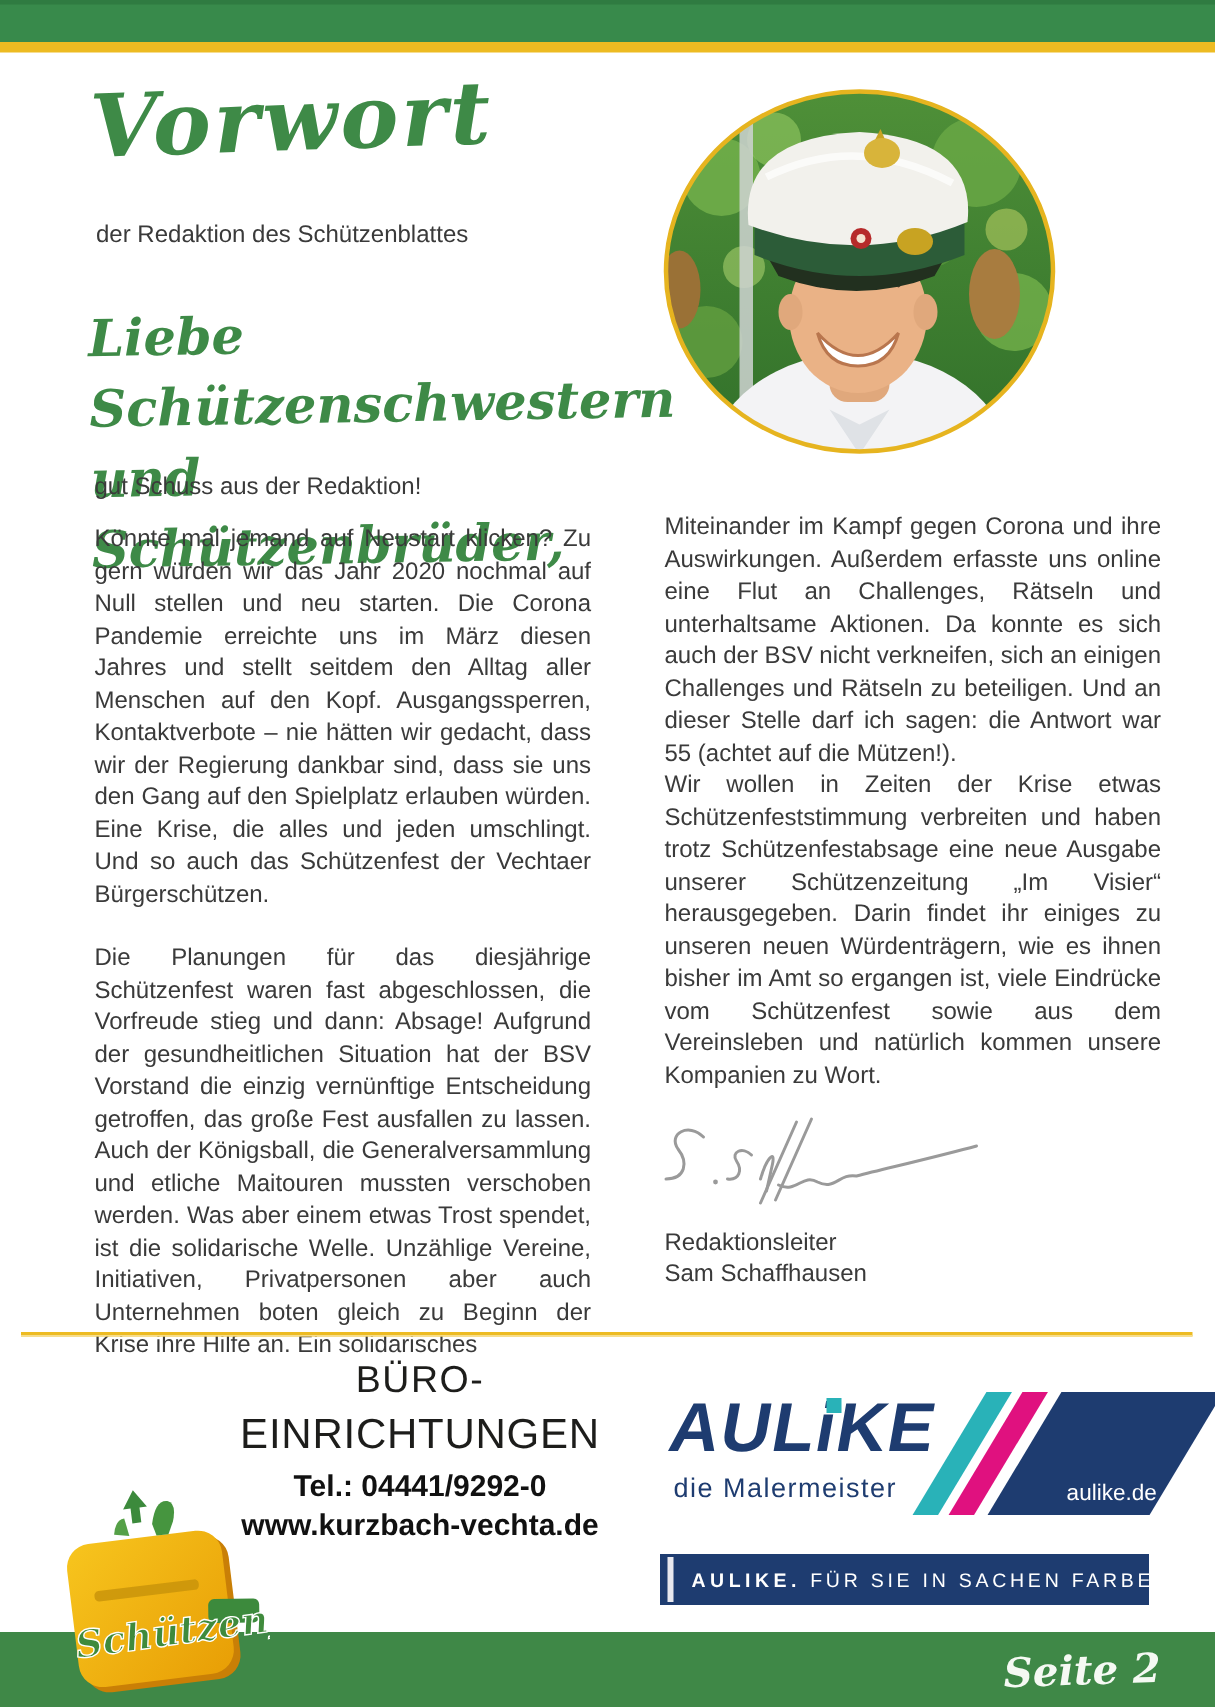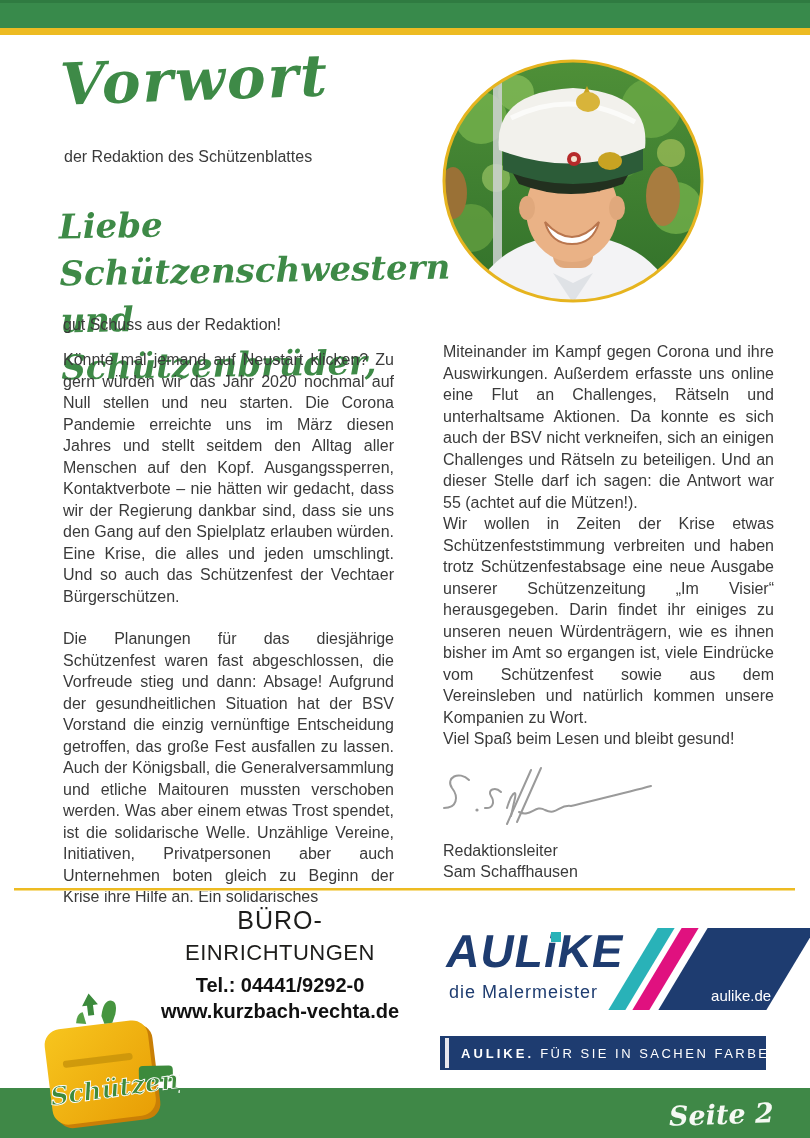--- a/index.html
+++ b/index.html
@@ -39,21 +39,21 @@
 
   
   .portrait{position:absolute;left:441px;top:58px;width:264px;height:246px;}
 
   
   .separator{position:absolute;left:14px;top:888px;width:781px;height:2px;background:#edbb22;border-bottom:1px solid #f6dd8a;}
 
   
   .kurzbach{position:absolute;left:125px;top:906px;width:310px;text-align:center;color:#1d1d1b;}
   .kb-line1{font-size:25px;letter-spacing:1px;}
-  .kb-line2{font-size:22px;letter-spacing:0.5px;margin-top:5px;}
+  .kb-line2{font-size:28px;letter-spacing:0.5px;margin-top:5px;}
   .kb-box{margin:6px auto 0;width:228px;height:46px;background:#1d72c4;position:relative;padding:0 6px;}
   .kb-brand{color:#fff;font-size:33px;letter-spacing:3px;font-weight:bold;line-height:40px;}
   .kb-underline-row{position:absolute;left:8px;right:6px;bottom:4px;display:flex;align-items:flex-end;}
   .kb-rule{flex:1;height:1.5px;background:#fff;margin-bottom:4px;}
   .kb-gmbh{color:#fff;font-size:13px;margin-left:3px;}
   .kb-phone{font-size:20px;font-weight:bold;margin-top:8px;color:#111;}
   .kb-site{font-size:20px;font-weight:bold;margin-top:3px;color:#111;}
 
   
   .aulike{position:absolute;left:447px;top:920px;width:320px;height:95px;}
@@ -163,21 +163,20 @@
   <div class="greeting">gut Schuss aus der Redaktion!</div>
 
   <div class="col col-left">
     <p>Könnte mal jemand auf Neustart klicken? Zu gern würden wir das Jahr 2020 nochmal auf Null stellen und neu starten. Die Corona Pandemie erreichte uns im März diesen Jahres und stellt seitdem den Alltag aller Menschen auf den Kopf. Ausgangssperren, Kontaktverbote – nie hätten wir gedacht, dass wir der Regierung dankbar sind, dass sie uns den Gang auf den Spielplatz erlauben würden. Eine Krise, die alles und jeden umschlingt. Und so auch das Schützenfest der Vechtaer Bürgerschützen.</p>
     <p class="gap">Die Planungen für das diesjährige Schützenfest waren fast abgeschlossen, die Vorfreude stieg und dann: Absage! Aufgrund der gesundheitlichen Situation hat der BSV Vorstand die einzig vernünftige Entscheidung getroffen, das große Fest ausfallen zu lassen. Auch der Königsball, die Generalversammlung und etliche Maitouren mussten verschoben werden. Was aber einem etwas Trost spendet, ist die solidarische Welle. Unzählige Vereine, Initiativen, Privatpersonen aber auch Unternehmen boten gleich zu Beginn der Krise ihre Hilfe an. Ein solidarisches</p>
   </div>
 
   <div class="col col-right">
     <p>Miteinander im Kampf gegen Corona und ihre Auswirkungen. Außerdem erfasste uns online eine Flut an Challenges, Rätseln und unterhaltsame Aktionen. Da konnte es sich auch der BSV nicht verkneifen, sich an einigen Challenges und Rätseln zu beteiligen. Und an dieser Stelle darf ich sagen: die Antwort war 55 (achtet auf die Mützen!).</p>
     <p>Wir wollen in Zeiten der Krise etwas Schützenfeststimmung verbreiten und haben trotz Schützenfestabsage eine neue Ausgabe unserer Schützenzeitung „Im Visier“ herausgegeben. Darin findet ihr einiges zu unseren neuen Würdenträgern, wie es ihnen bisher im Amt so ergangen ist, viele Eindrücke vom Schützenfest sowie aus dem Vereinsleben und natürlich kommen unsere Kompanien zu Wort.</p>
-    <p class="closing">Viel Spaß beim Lesen und bleibt gesund!</p>
     <svg class="signature-svg" width="230" height="62" viewBox="0 0 230 62">
       <g fill="none" stroke="#9a9a9a" stroke-width="2" stroke-linecap="round">
         <path d="M30 16 C20 6 6 14 13 24 C20 33 18 44 5 44"></path>
         <circle cx="38" cy="46" r="1.6" fill="#9a9a9a" stroke="none"></circle>
         <path d="M62 28 C56 22 48 26 52 32 C56 38 54 45 46 44"></path>
         <path d="M68 44 C72 30 78 24 76 34 L72 52"></path>
         <path d="M92 6 L68 60"></path>
         <path d="M102 4 L78 58"></path>
         <path d="M80 48 C92 54 96 40 106 46 C118 52 120 40 132 42 C156 36 190 28 212 22"></path>
       </g>

